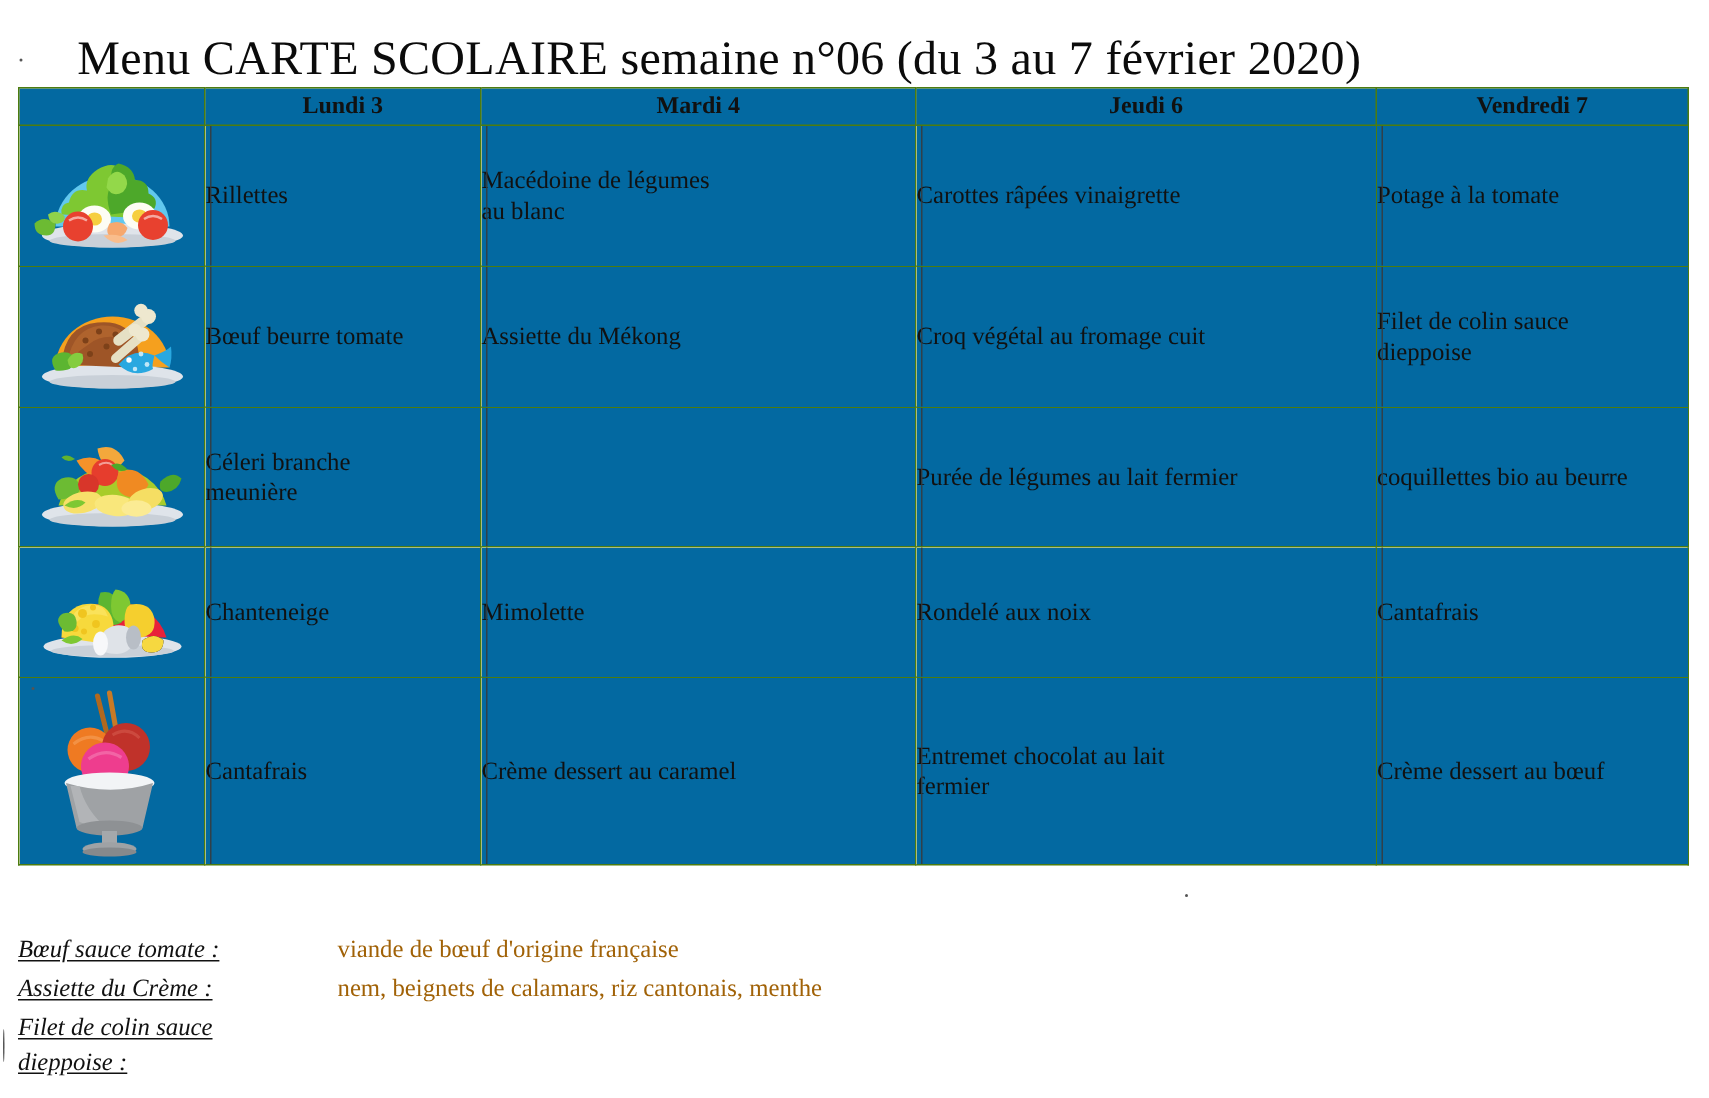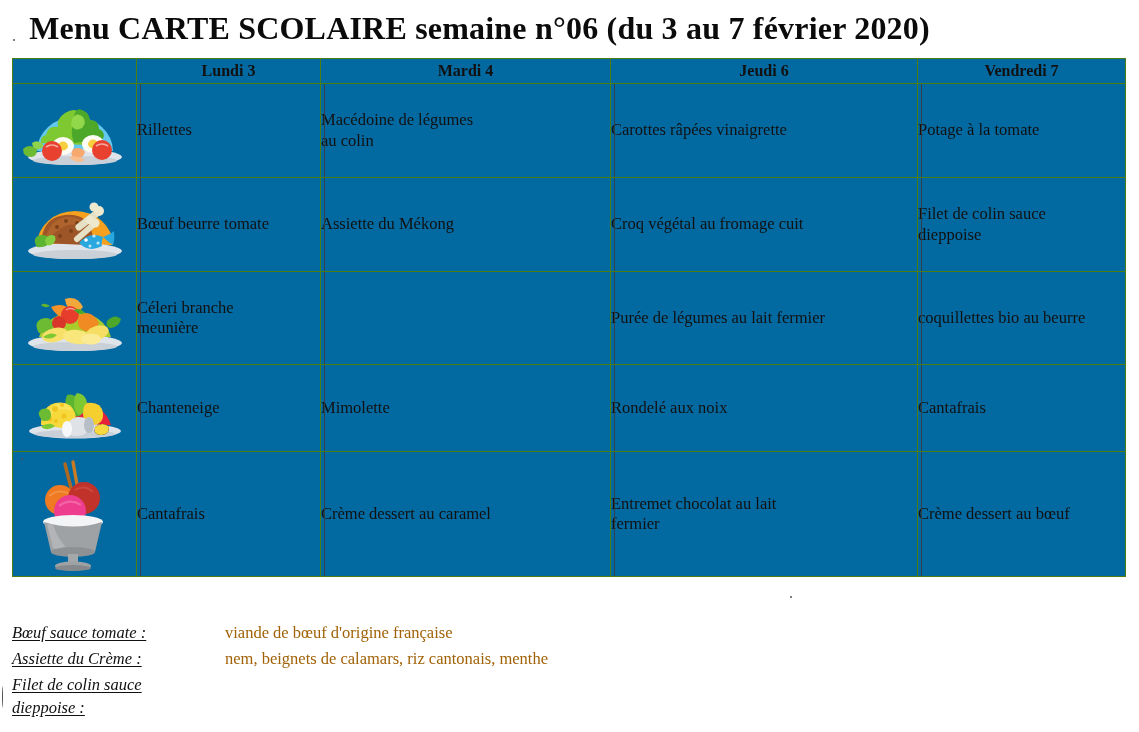--- a/index.html
+++ b/index.html
@@ -14,25 +14,25 @@
     position: relative;
     font-family: "Liberation Serif", "DejaVu Serif", serif;
     color: #111111;
     overflow: hidden;
   }
 
   
   .doc-title {
     position: absolute;
     left: 0;
-    top: 10px;
+    top: 20px;
     width: 959px;
     text-align: center;
     font-size: 32px;
-    font-weight: bold;
+    font-weight: normal;
     letter-spacing: 0.2px;
     color: #0b0b0b;
     font-family: "Liberation Serif", "DejaVu Serif", serif;
   }
 
   .speck {
     position: absolute;
     width: 2px;
     height: 2px;
     background: #555;
@@ -191,21 +191,21 @@
               <path d="M77 57 q6 -4 12 0" stroke="#fff" stroke-width="1.6" fill="none" opacity=".55"></path>
               <path d="M54 60 q8 -3 12 3 q-2 7 -9 6 q-7 -1 -3 -9 z" fill="#f6a86e"></path>
               <path d="M50 68 q10 -2 16 3 q-8 5 -16 -3 z" fill="#f9bd8c"></path>
               <path d="M18 60 q-8 -6 -14 0 q0 8 8 8 q6 0 6 -8 z" fill="#6cbb33"></path>
               <path d="M24 55 q-6 -5 -11 -1 q1 7 7 6 q5 -1 4 -5 z" fill="#8fd24b"></path>
             </svg>
           </span>
         </td>
         <td class="dish">Rillettes</td>
         <td class="dish" style="white-space: pre-line;">Macédoine de légumes
- au colin</td>
+ au blanc</td>
         <td class="dish">Carottes râpées vinaigrette</td>
         <td class="dish">Potage à la tomate</td>
       </tr>
 
       <tr class="row-2">
         <td class="icon-cell">
           <span>
             <svg class="food-icon" width="112" height="84" viewBox="0 0 112 84" aria-hidden="true">
               <path d="M18 62 A38 34 0 0 1 94 62 Z" fill="#f5a01e"></path>
               <ellipse cx="56" cy="68" rx="47" ry="8" fill="#dfe4ea"></ellipse>

